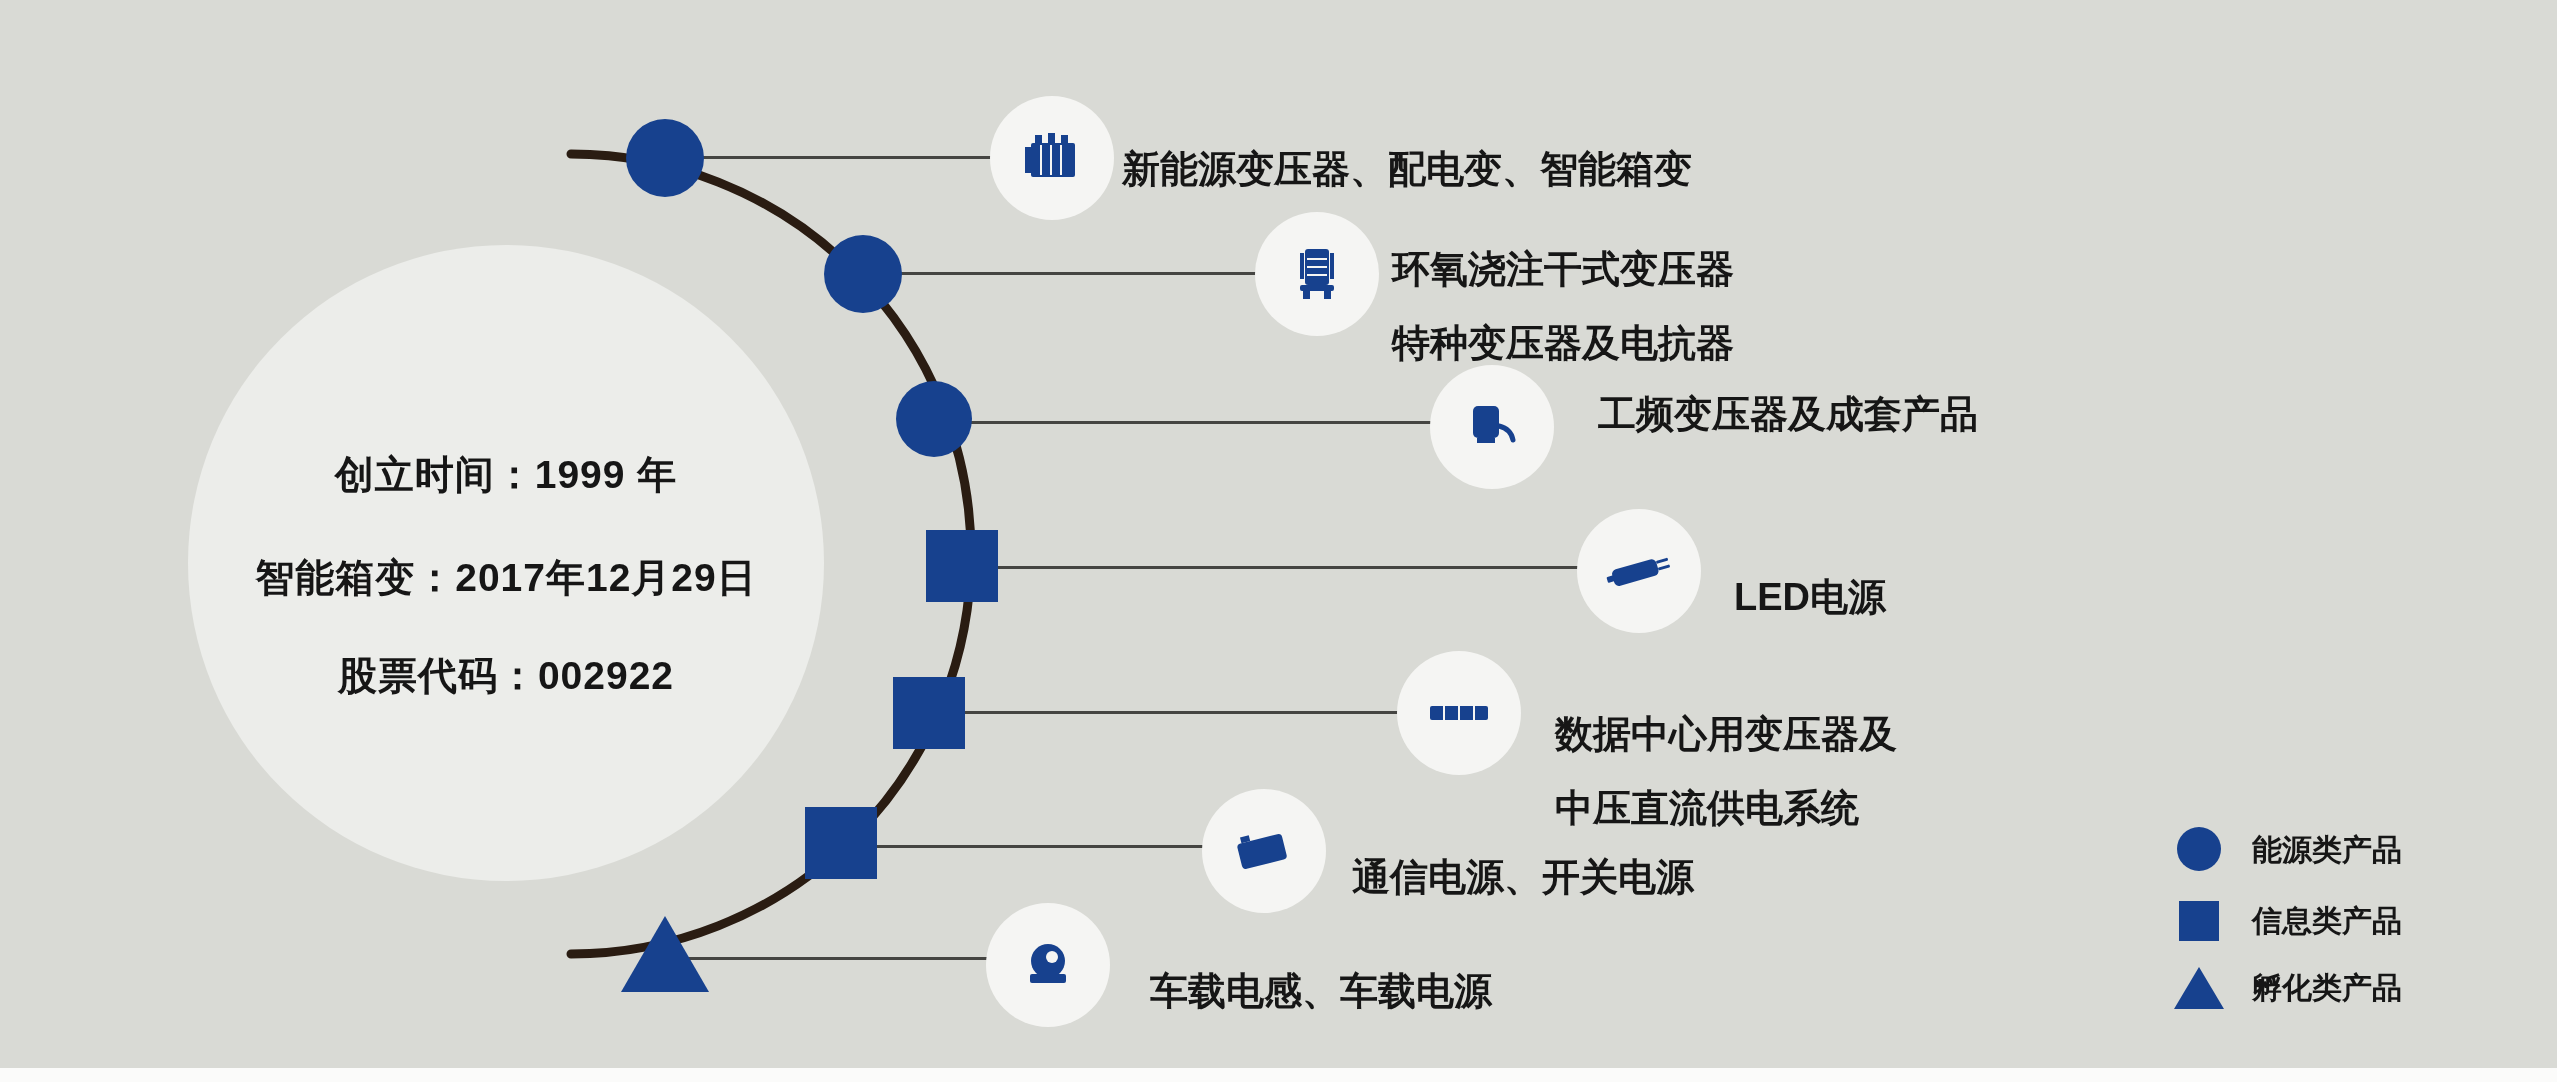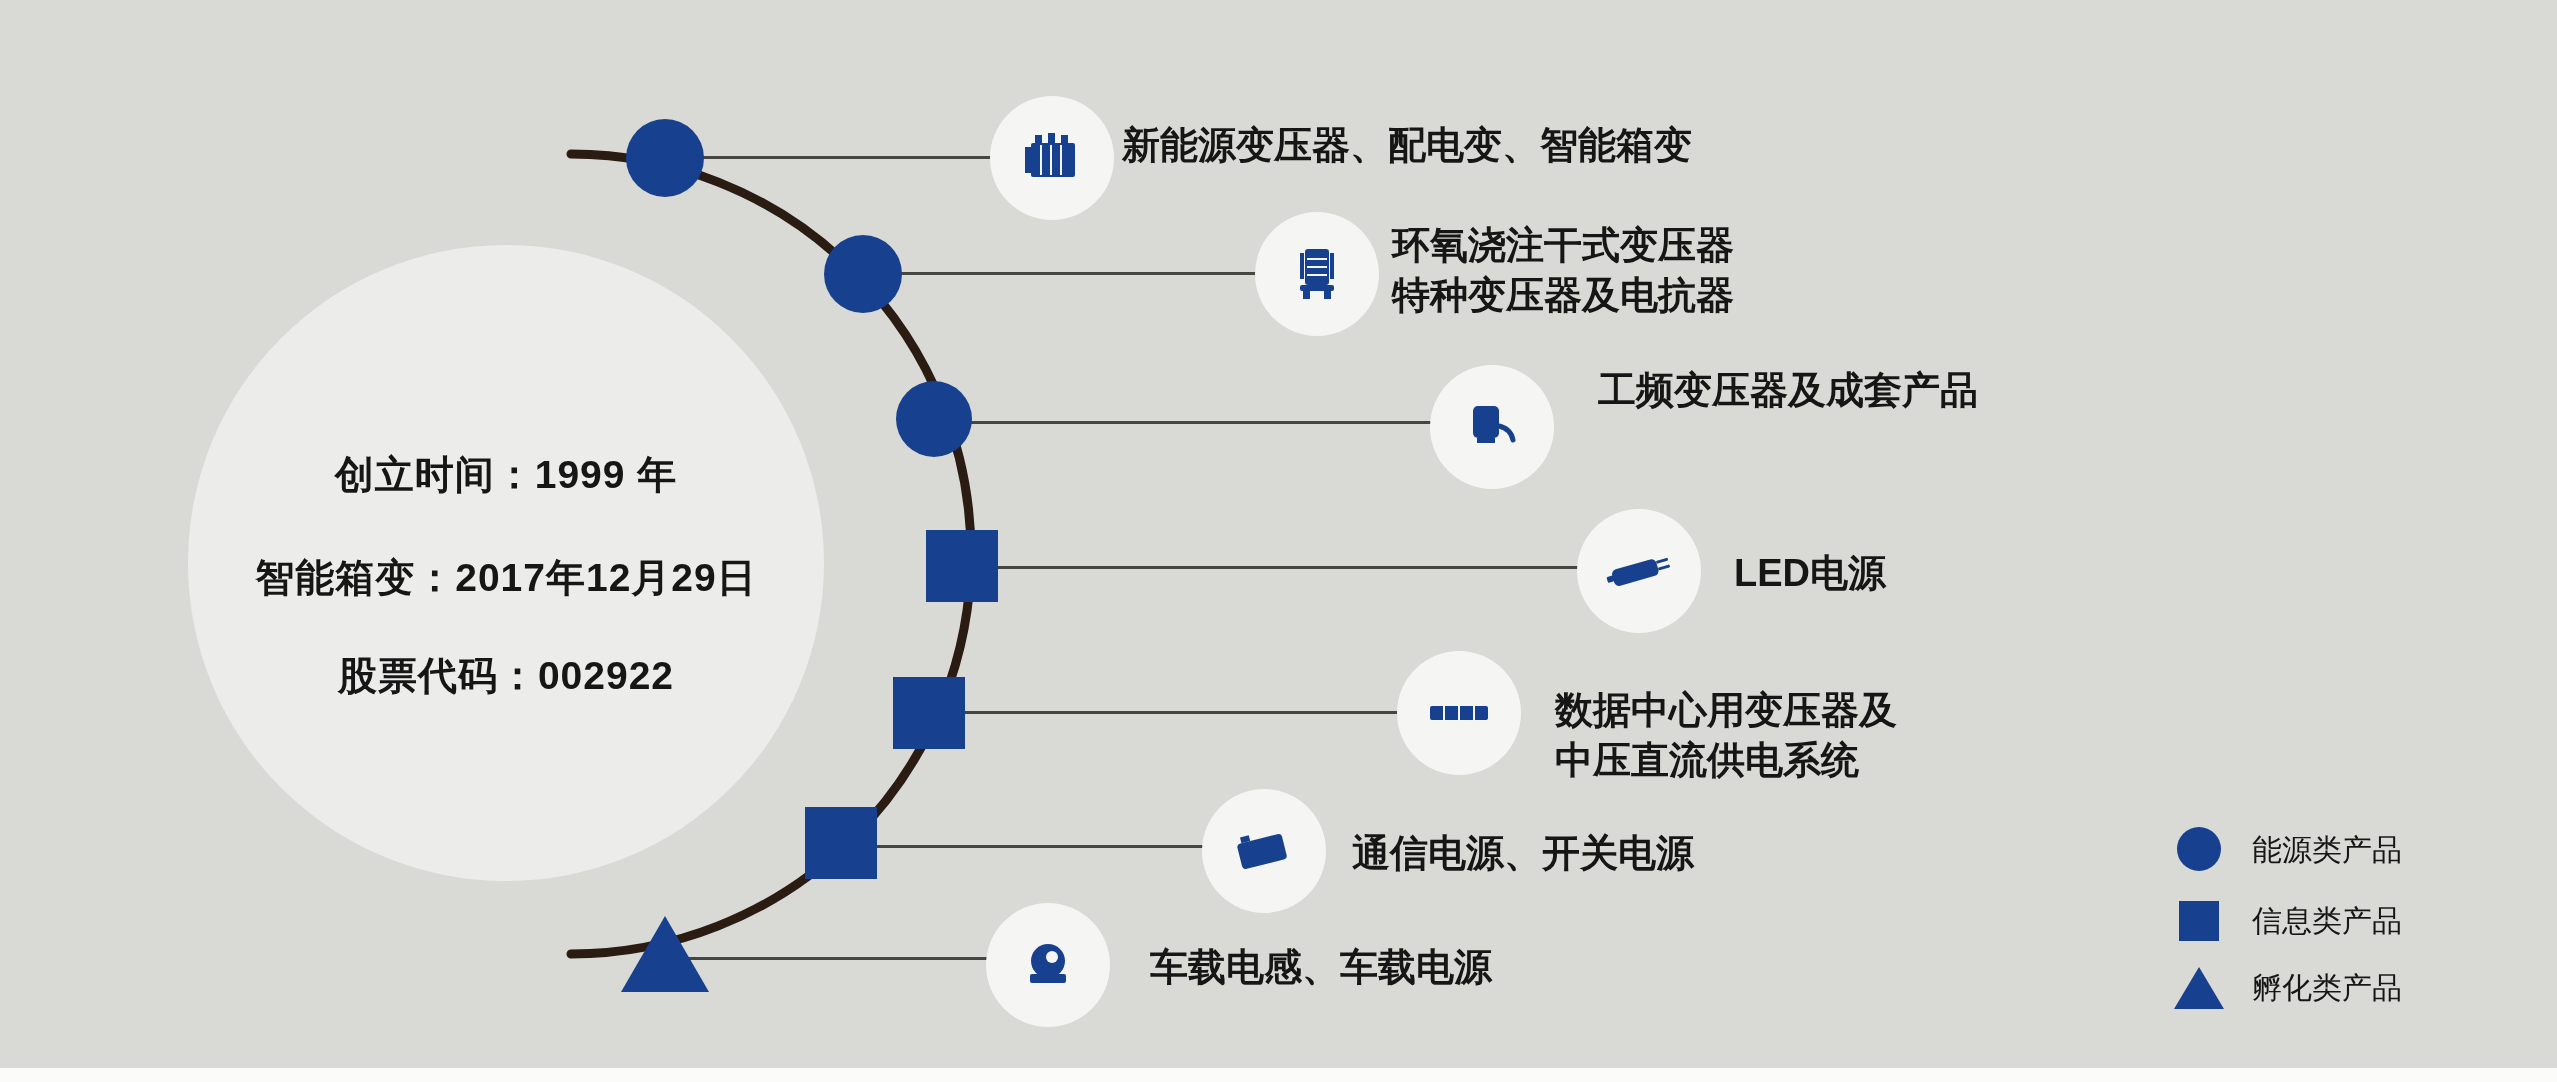--- a/index.html
+++ b/index.html
@@ -35,32 +35,32 @@
     border-left:44px solid transparent;border-right:44px solid transparent;
     border-bottom:76px solid var(--accent-blue);
   }
   .icon-circle{
     width:124px;height:124px;border-radius:50%;background:var(--icon-bg);
     display:flex;align-items:center;justify-content:center;z-index:3;
   }
   .label{
     color:var(--text);font-size:38px;font-weight:600;z-index:4;white-space:nowrap;
   }
-  .label .ln{display:block;}
+  .label .ln{display:block;margin-top:24px;}
   .lh1 .ln{line-height:46px;}
   .lh2 .ln{line-height:50px;}
   .legend-marker-circle{width:44px;height:44px;border-radius:50%;background:var(--accent-blue);z-index:3;}
   .legend-marker-square{width:40px;height:40px;background:var(--accent-blue);z-index:3;}
   .legend-marker-triangle{
     width:0;height:0;z-index:3;
     border-left:25px solid transparent;border-right:25px solid transparent;
     border-bottom:42px solid var(--accent-blue);
   }
   .legend-label{
-    color:var(--text);font-size:30px;font-weight:400;line-height:36px;white-space:nowrap;z-index:4;
+    color:var(--text);font-size:30px;font-weight:700;line-height:36px;white-space:nowrap;z-index:4;
   }
   .bottom-strip{left:0;top:1068px;width:2557px;height:14px;background:#fbfbfa;z-index:5;}
   .icon-svg{display:block;}
   .icon-fill{fill:var(--accent-blue);}
   .icon-stroke{stroke:var(--accent-blue);fill:none;}
   .icon-cut{stroke:var(--icon-bg);}
 </style>
 </head>
 <body>
 

